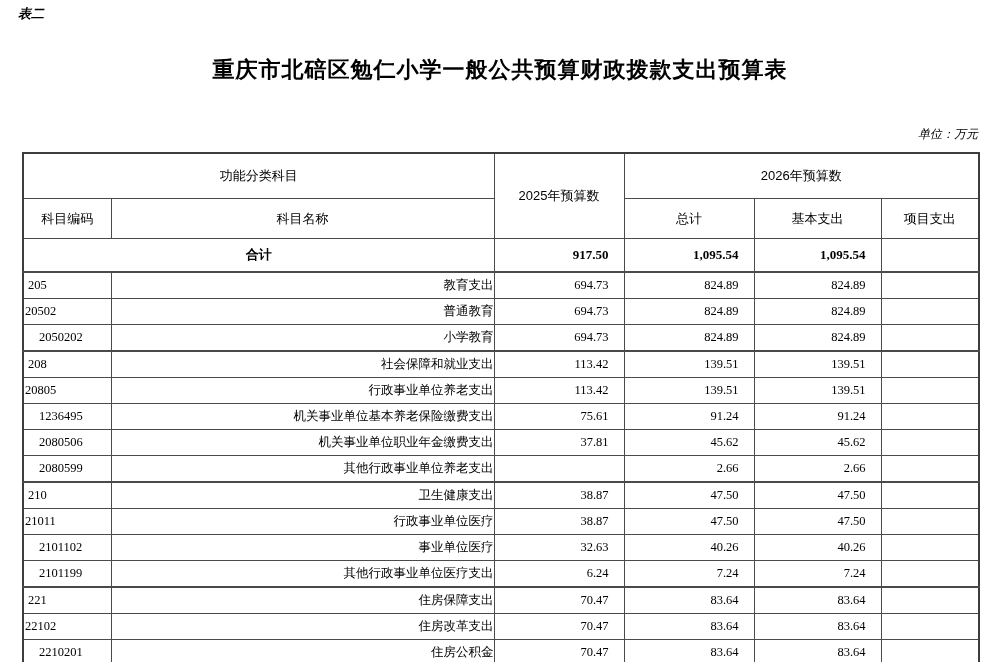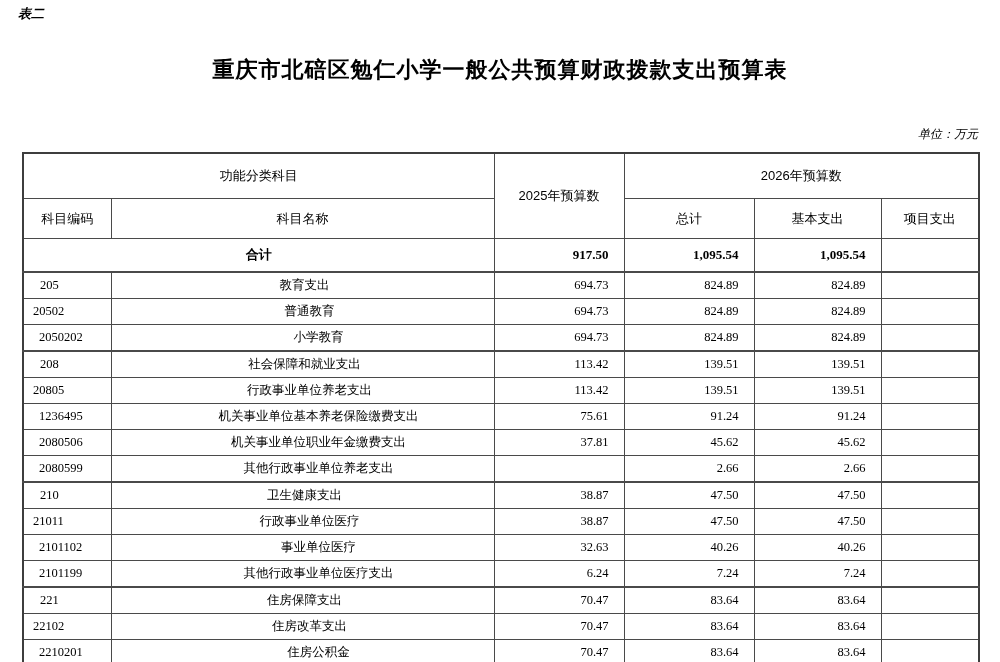--- a/index.html
+++ b/index.html
@@ -82,23 +82,23 @@
   .budget tbody tr.data td {
     height: 25px;
     font-size: 12.5px;
     font-weight: normal;
   }
   .budget td.num {
     text-align: right;
     padding-right: 15px;
     font-family: "Liberation Serif", serif;
   }
-  .budget td.code { text-align: left; padding-left: 16px; }
-  .budget td.name { text-align: center; padding-left: 4px; }
-  .budget tr.lvl2 td.code { padding-left: 9px; }
+  .budget td.code { text-align: left; padding-left: 4px; }
+  .budget td.name { text-align: right; padding-left: 4px; }
+  .budget tr.lvl2 td.code { padding-left: 1px; }
   .budget tr.lvl3 td.code { padding-left: 15px; }
   .budget tr.lvl2 td.name { padding-left: 14px; }
   .budget tr.lvl3 td.name { padding-left: 32px; }
   
   .budget tbody tr.lvl1 td { border-top-width: 2px; }
 </style>
 </head>
 <body>
 
 <div class="table-label">表二</div>

